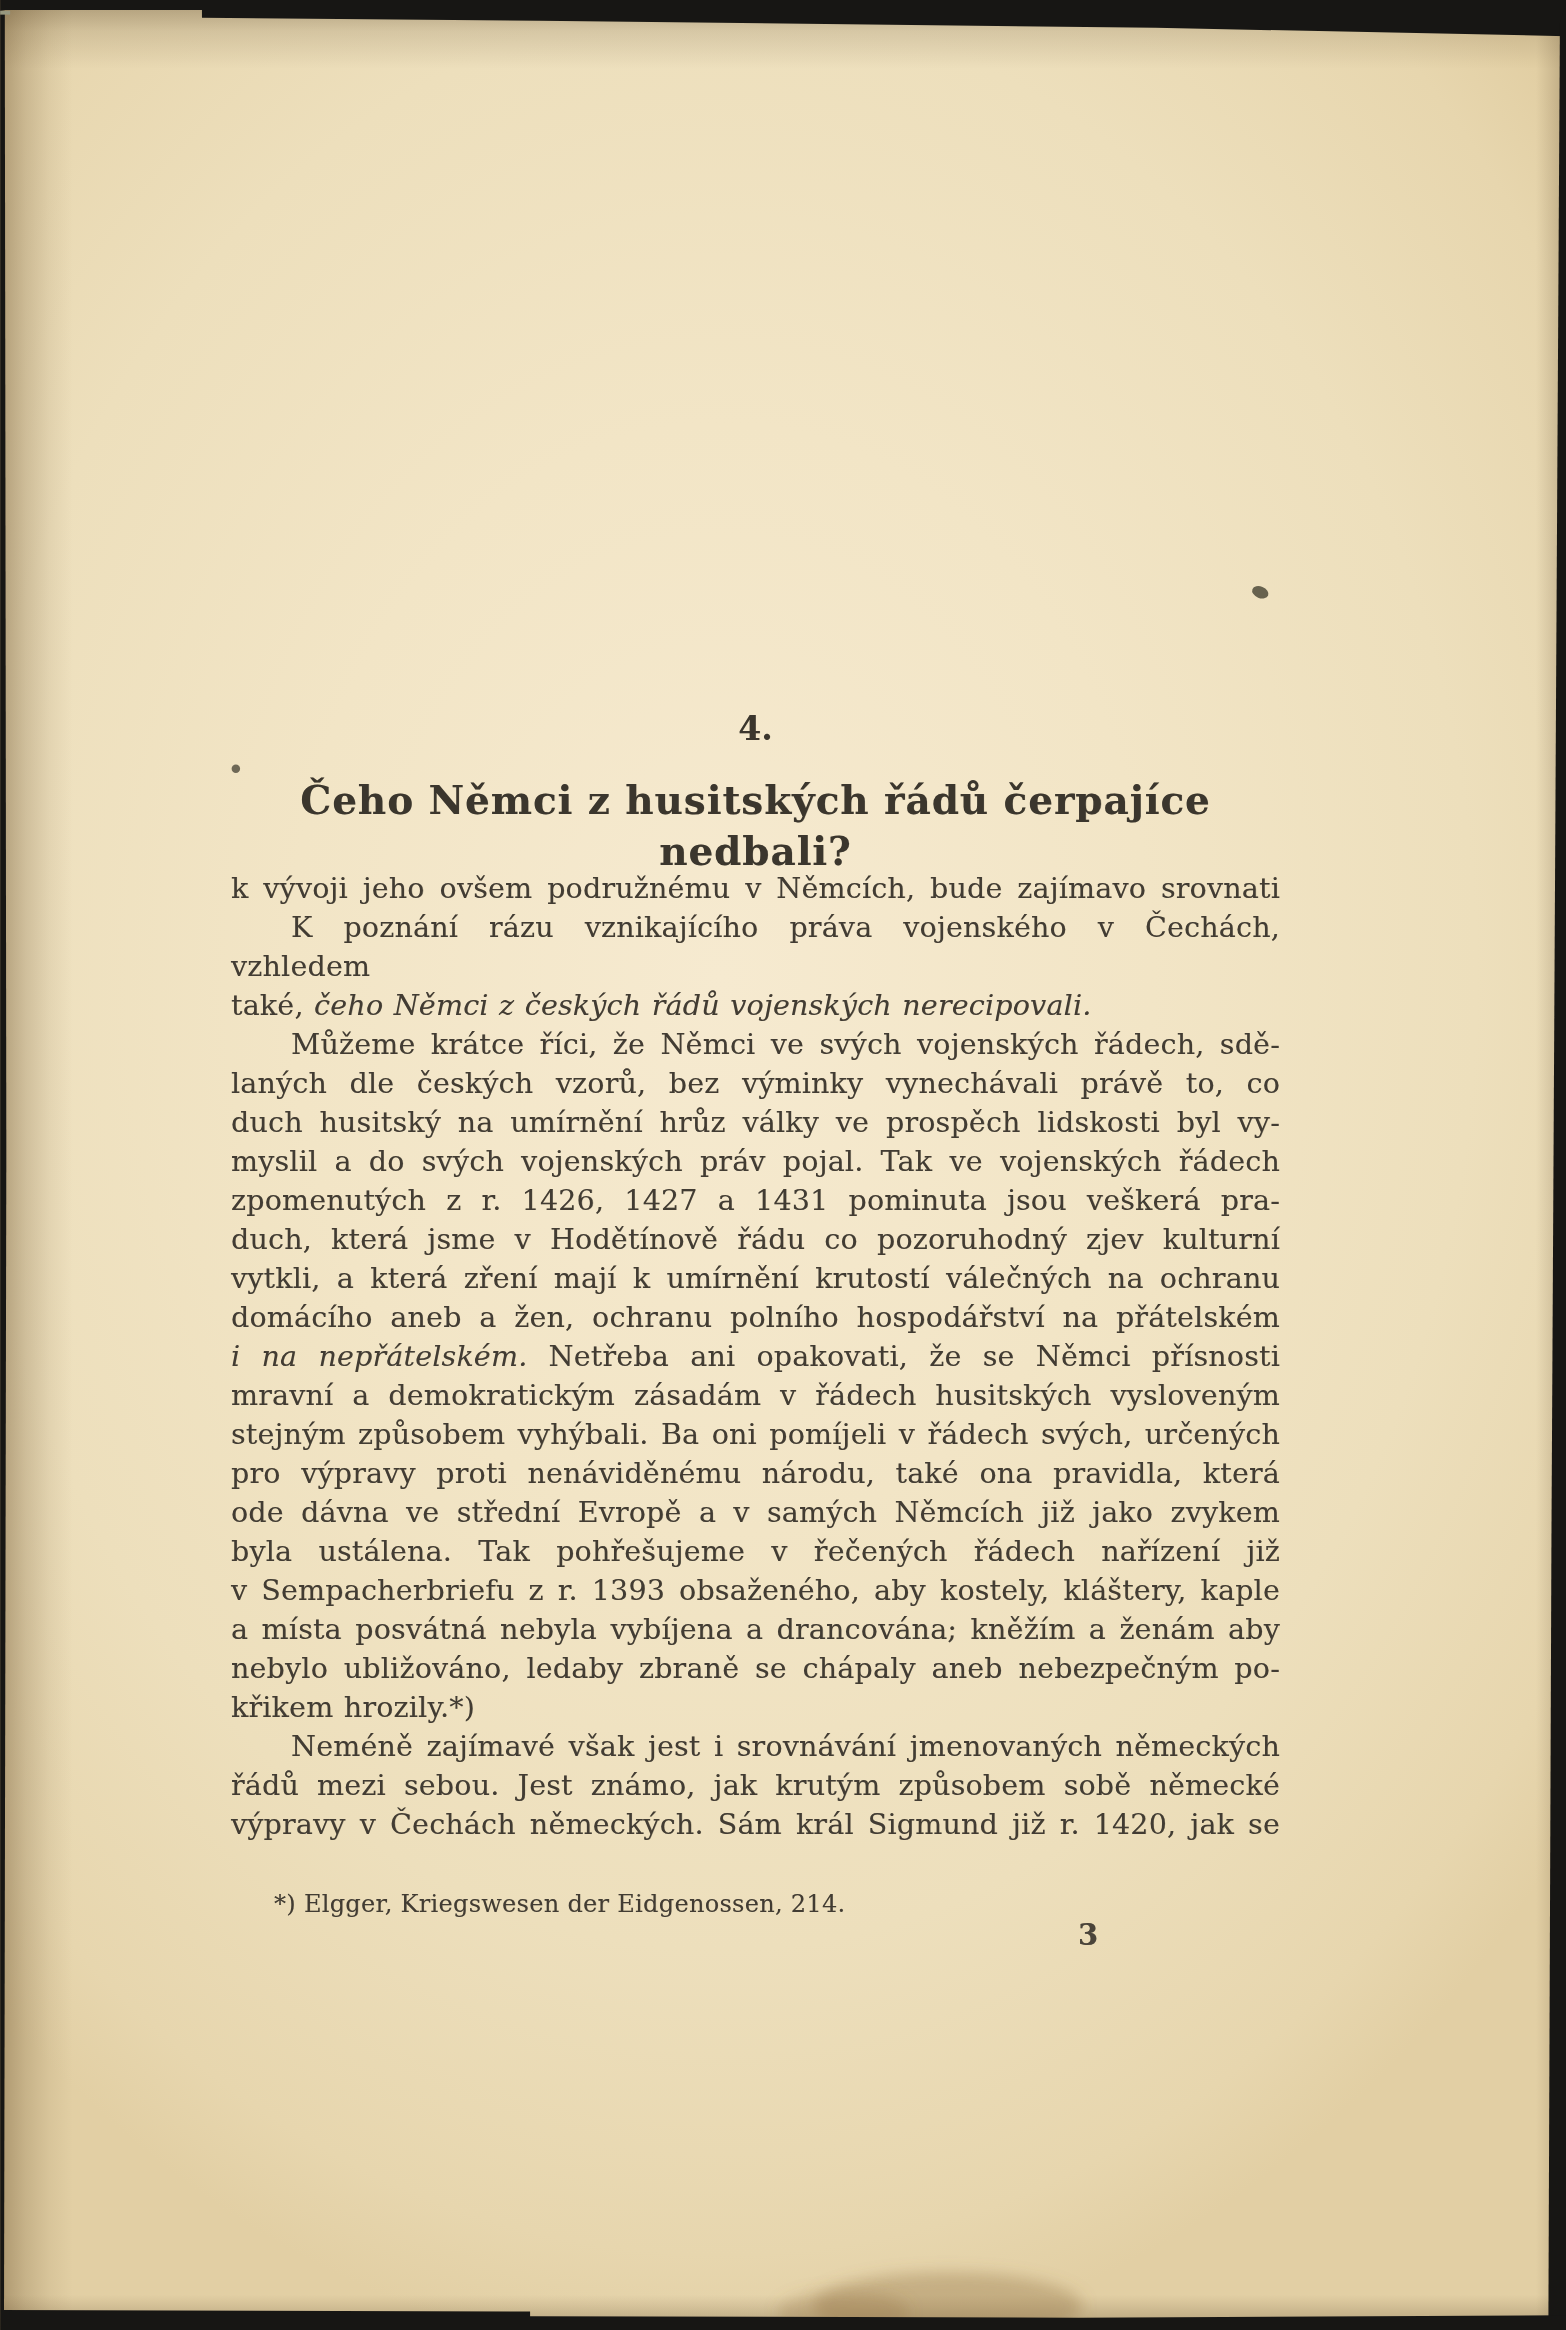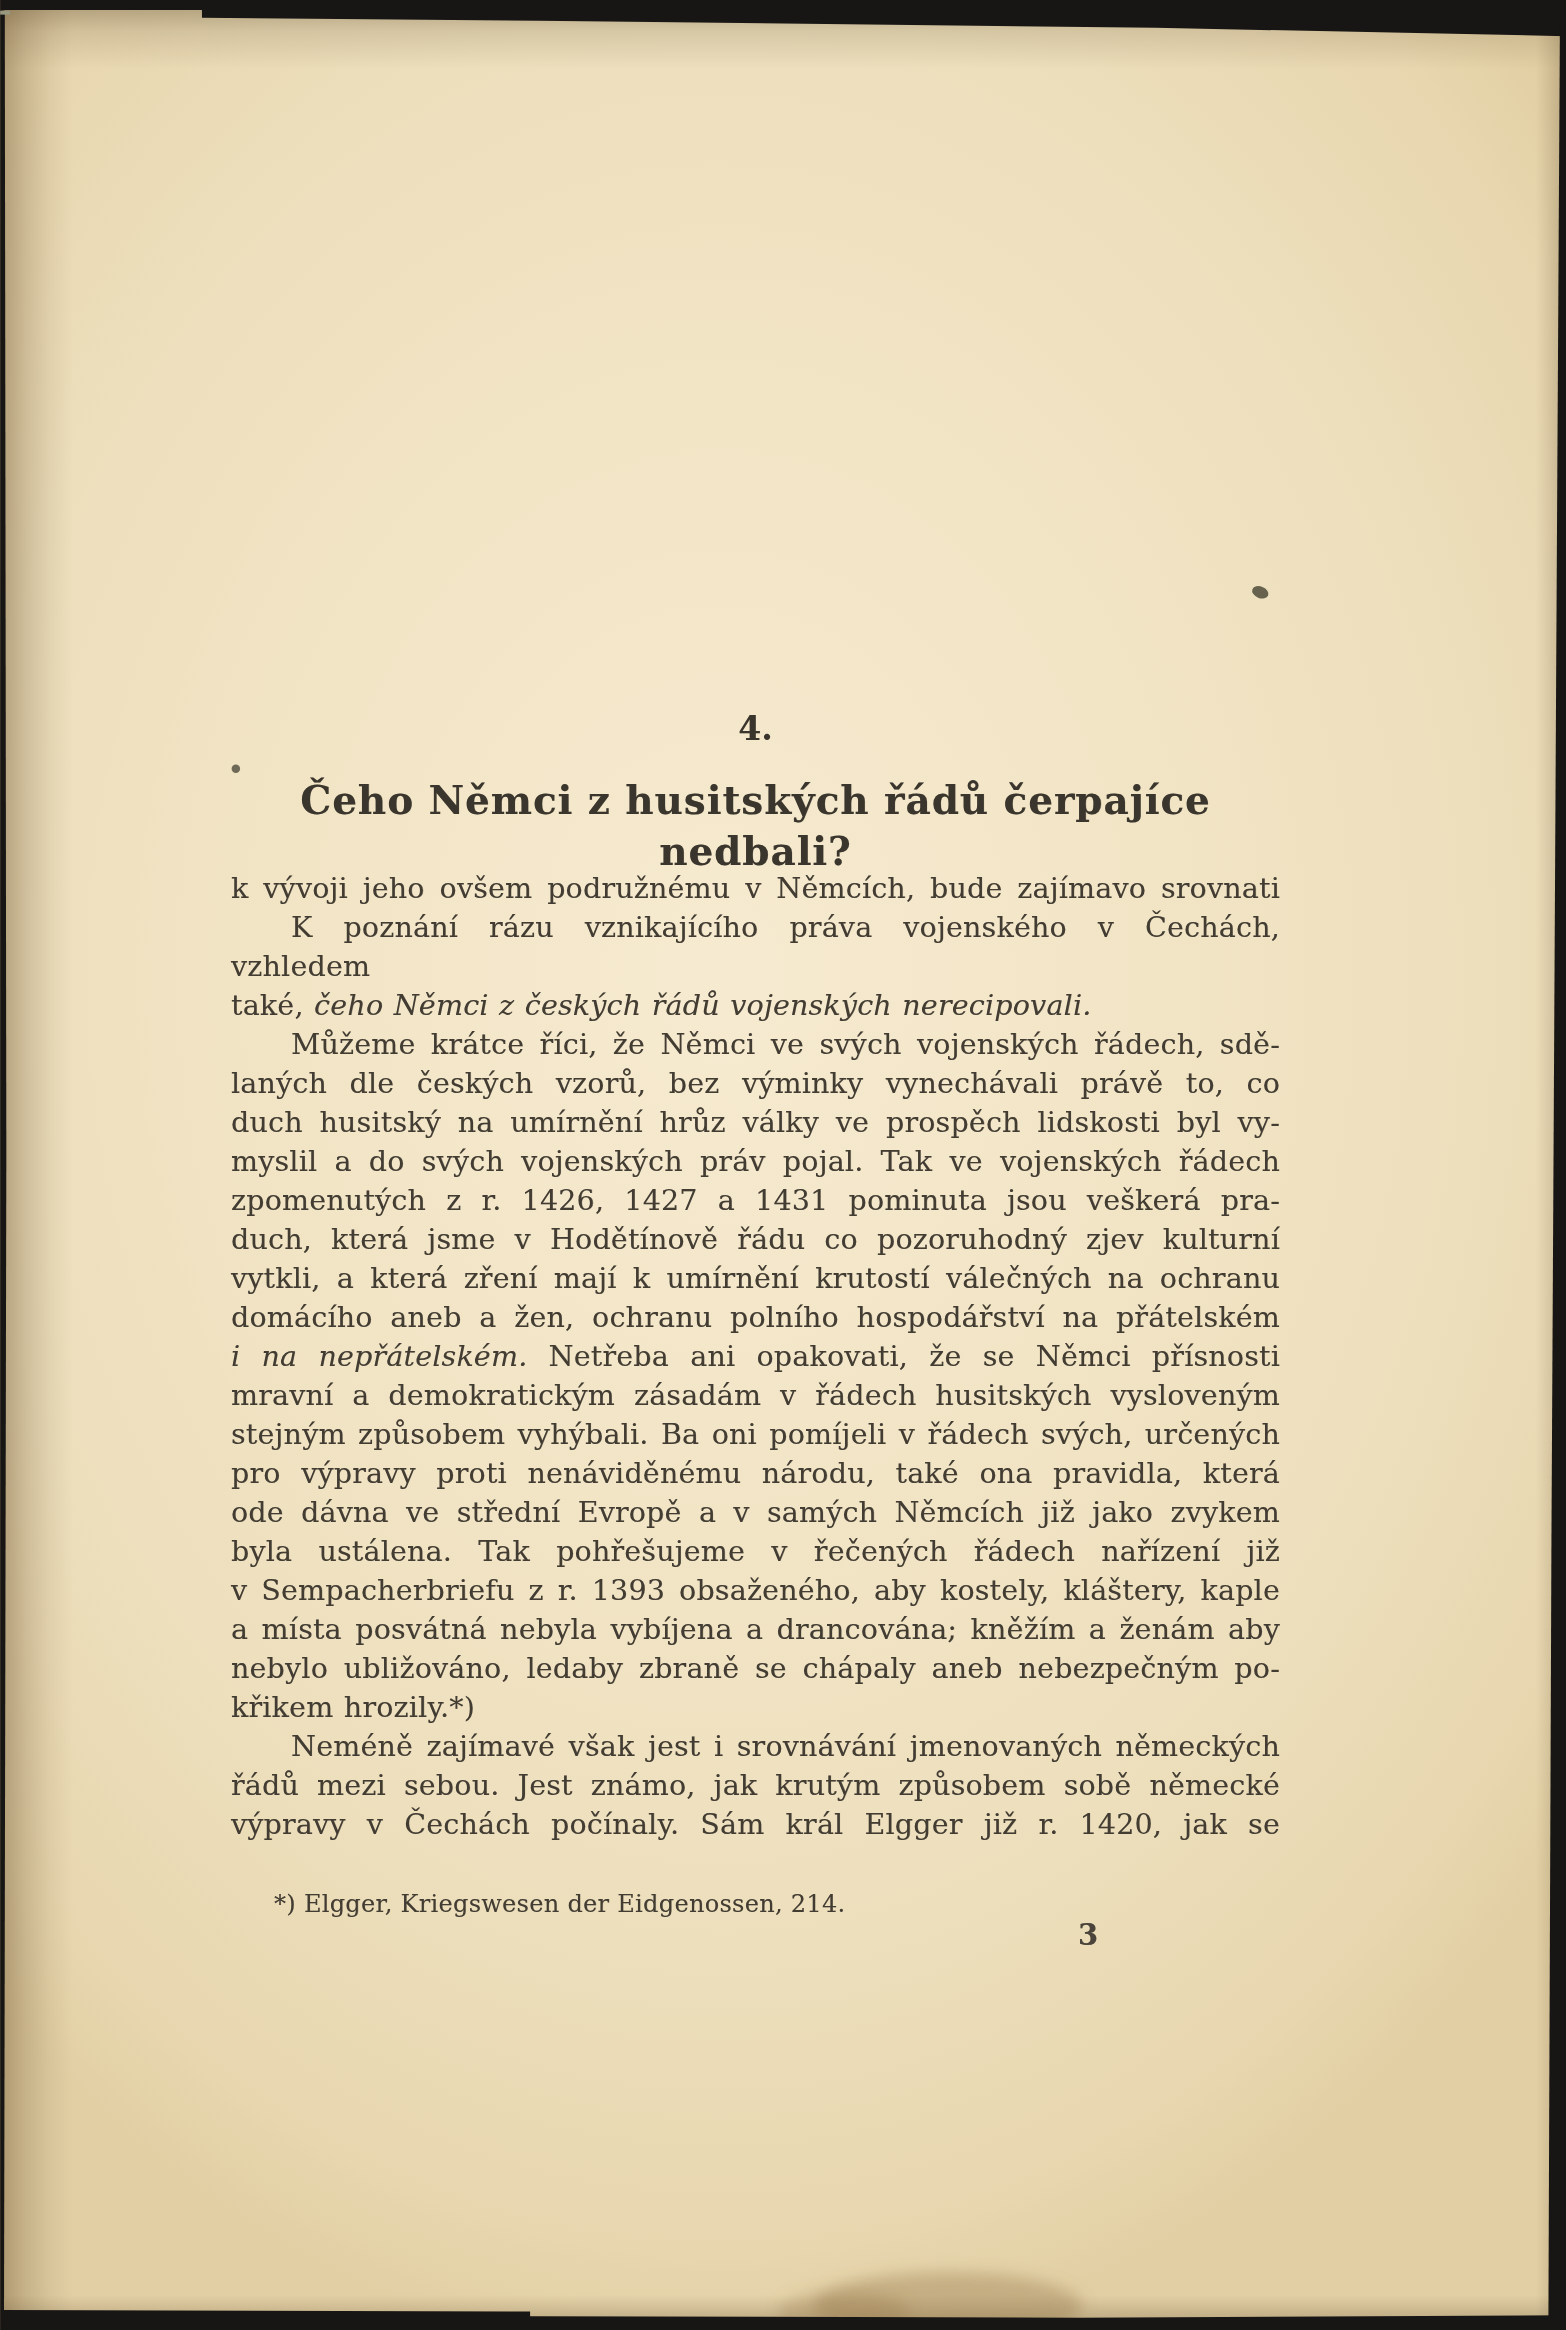--- a/index.html
+++ b/index.html
@@ -105,21 +105,21 @@
         <div class="line"><span>stejným způsobem vyhýbali. Ba oni pomíjeli v řádech svých, určených</span></div>
         <div class="line"><span>pro výpravy proti nenáviděnému národu, také ona pravidla, která</span></div>
         <div class="line"><span>ode dávna ve střední Evropě a v samých Němcích již jako zvykem</span></div>
         <div class="line"><span>byla ustálena. Tak pohřešujeme v řečených řádech nařízení již</span></div>
         <div class="line"><span>v Sempacherbriefu z r. 1393 obsaženého, aby kostely, kláštery, kaple</span></div>
         <div class="line"><span>a místa posvátná nebyla vybíjena a drancována; kněžím a ženám aby</span></div>
         <div class="line"><span>nebylo ubližováno, ledaby zbraně se chápaly aneb nebezpečným po-</span></div>
         <div class="line endline"><span>křikem hrozily.*)</span></div>
         <div class="line indent"><span>Neméně zajímavé však jest i srovnávání jmenovaných německých</span></div>
         <div class="line"><span>řádů mezi sebou. Jest známo, jak krutým způsobem sobě německé</span></div>
-        <div class="line"><span>výpravy v Čechách počínaly. Sám král Elgger již r. 1420, jak se</span></div>
+        <div class="line"><span>výpravy v Čechách německých. Sám král Sigmund již r. 1420, jak se</span></div>
       </div>
     <div class="footnote">*) Elgger, Kriegswesen der Eidgenossen, 214.</div>
     <div class="page-number">3</div>
   </div>
 
   <svg class="artifacts" width="1567" height="2330" viewBox="0 0 2034 3025">
     <defs>
       <filter id="blur1" x="-50%" y="-50%" width="200%" height="200%">
         <feGaussianBlur stdDeviation="10"></feGaussianBlur>
       </filter>

